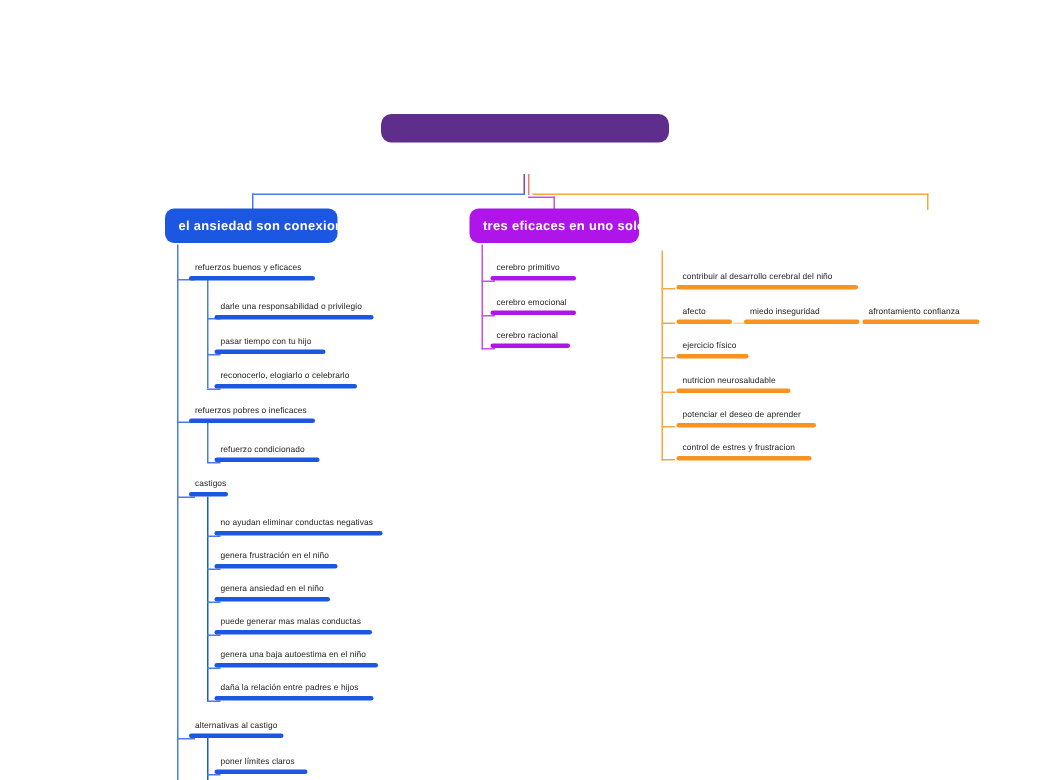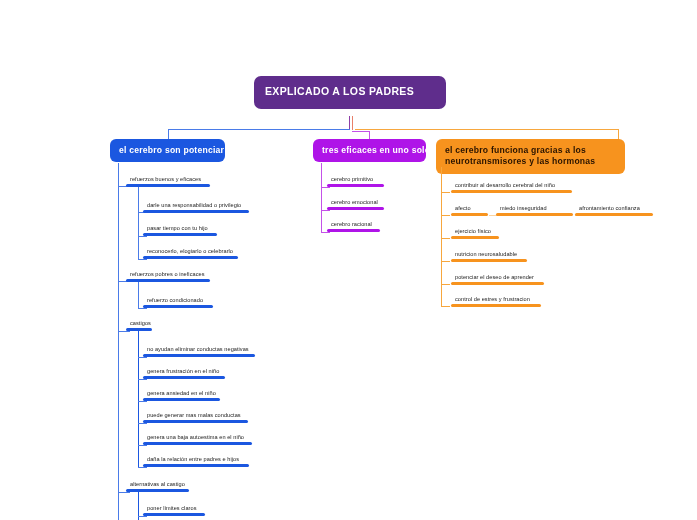--- a/index.html
+++ b/index.html
@@ -105,29 +105,24 @@
   <div class="ln-h c-blue" style="left:168px; top:129px; width:182px;"></div>
   <div class="ln-v c-blue" style="left:168px; top:129px; height:11px;"></div>
 
   <div class="ln-h c-mag" style="left:352px; top:131px; width:18px;"></div>
   <div class="ln-v c-mag" style="left:369px; top:131px; height:9px;"></div>
 
   <div class="ln-h c-orange" style="left:355px; top:129px; width:264px;"></div>
   <div class="ln-v c-orange" style="left:618px; top:129px; height:11px;"></div>
 
   <div class="root-node">
-    <span class="ln">EXPLICADO A LOS PADRES</span>
-  </div>
-
-  <div class="branch-pill pill-blue">el cerebro son potenciar</div>
+  </div>
+
+  <div class="branch-pill pill-blue">el ansiedad son conexiones</div>
   <div class="branch-pill pill-purple">tres eficaces en uno solo</div>
-  <div class="branch-pill pill-orange">
-    <span class="ln">el cerebro funciona gracias a los</span>
-    <span class="ln">neurotransmisores y las hormonas</span>
-  </div>
 
   <div class="ln-v c-blue" style="left:118px; top:163px; height:357px;"></div>
 
   <div class="ln-h c-blue" style="left:118px; top:186px; width:12px;"></div>
   <div class="ln-h c-blue" style="left:118px; top:281px; width:12px;"></div>
   <div class="ln-h c-blue" style="left:118px; top:331px; width:12px;"></div>
   <div class="ln-h c-blue" style="left:118px; top:492px; width:12px;"></div>
 
   <div class="ln-v c-blue" style="left:138px; top:186px; height:73px;"></div>
   <div class="ln-h c-blue" style="left:138px; top:212px; width:9px;"></div>

